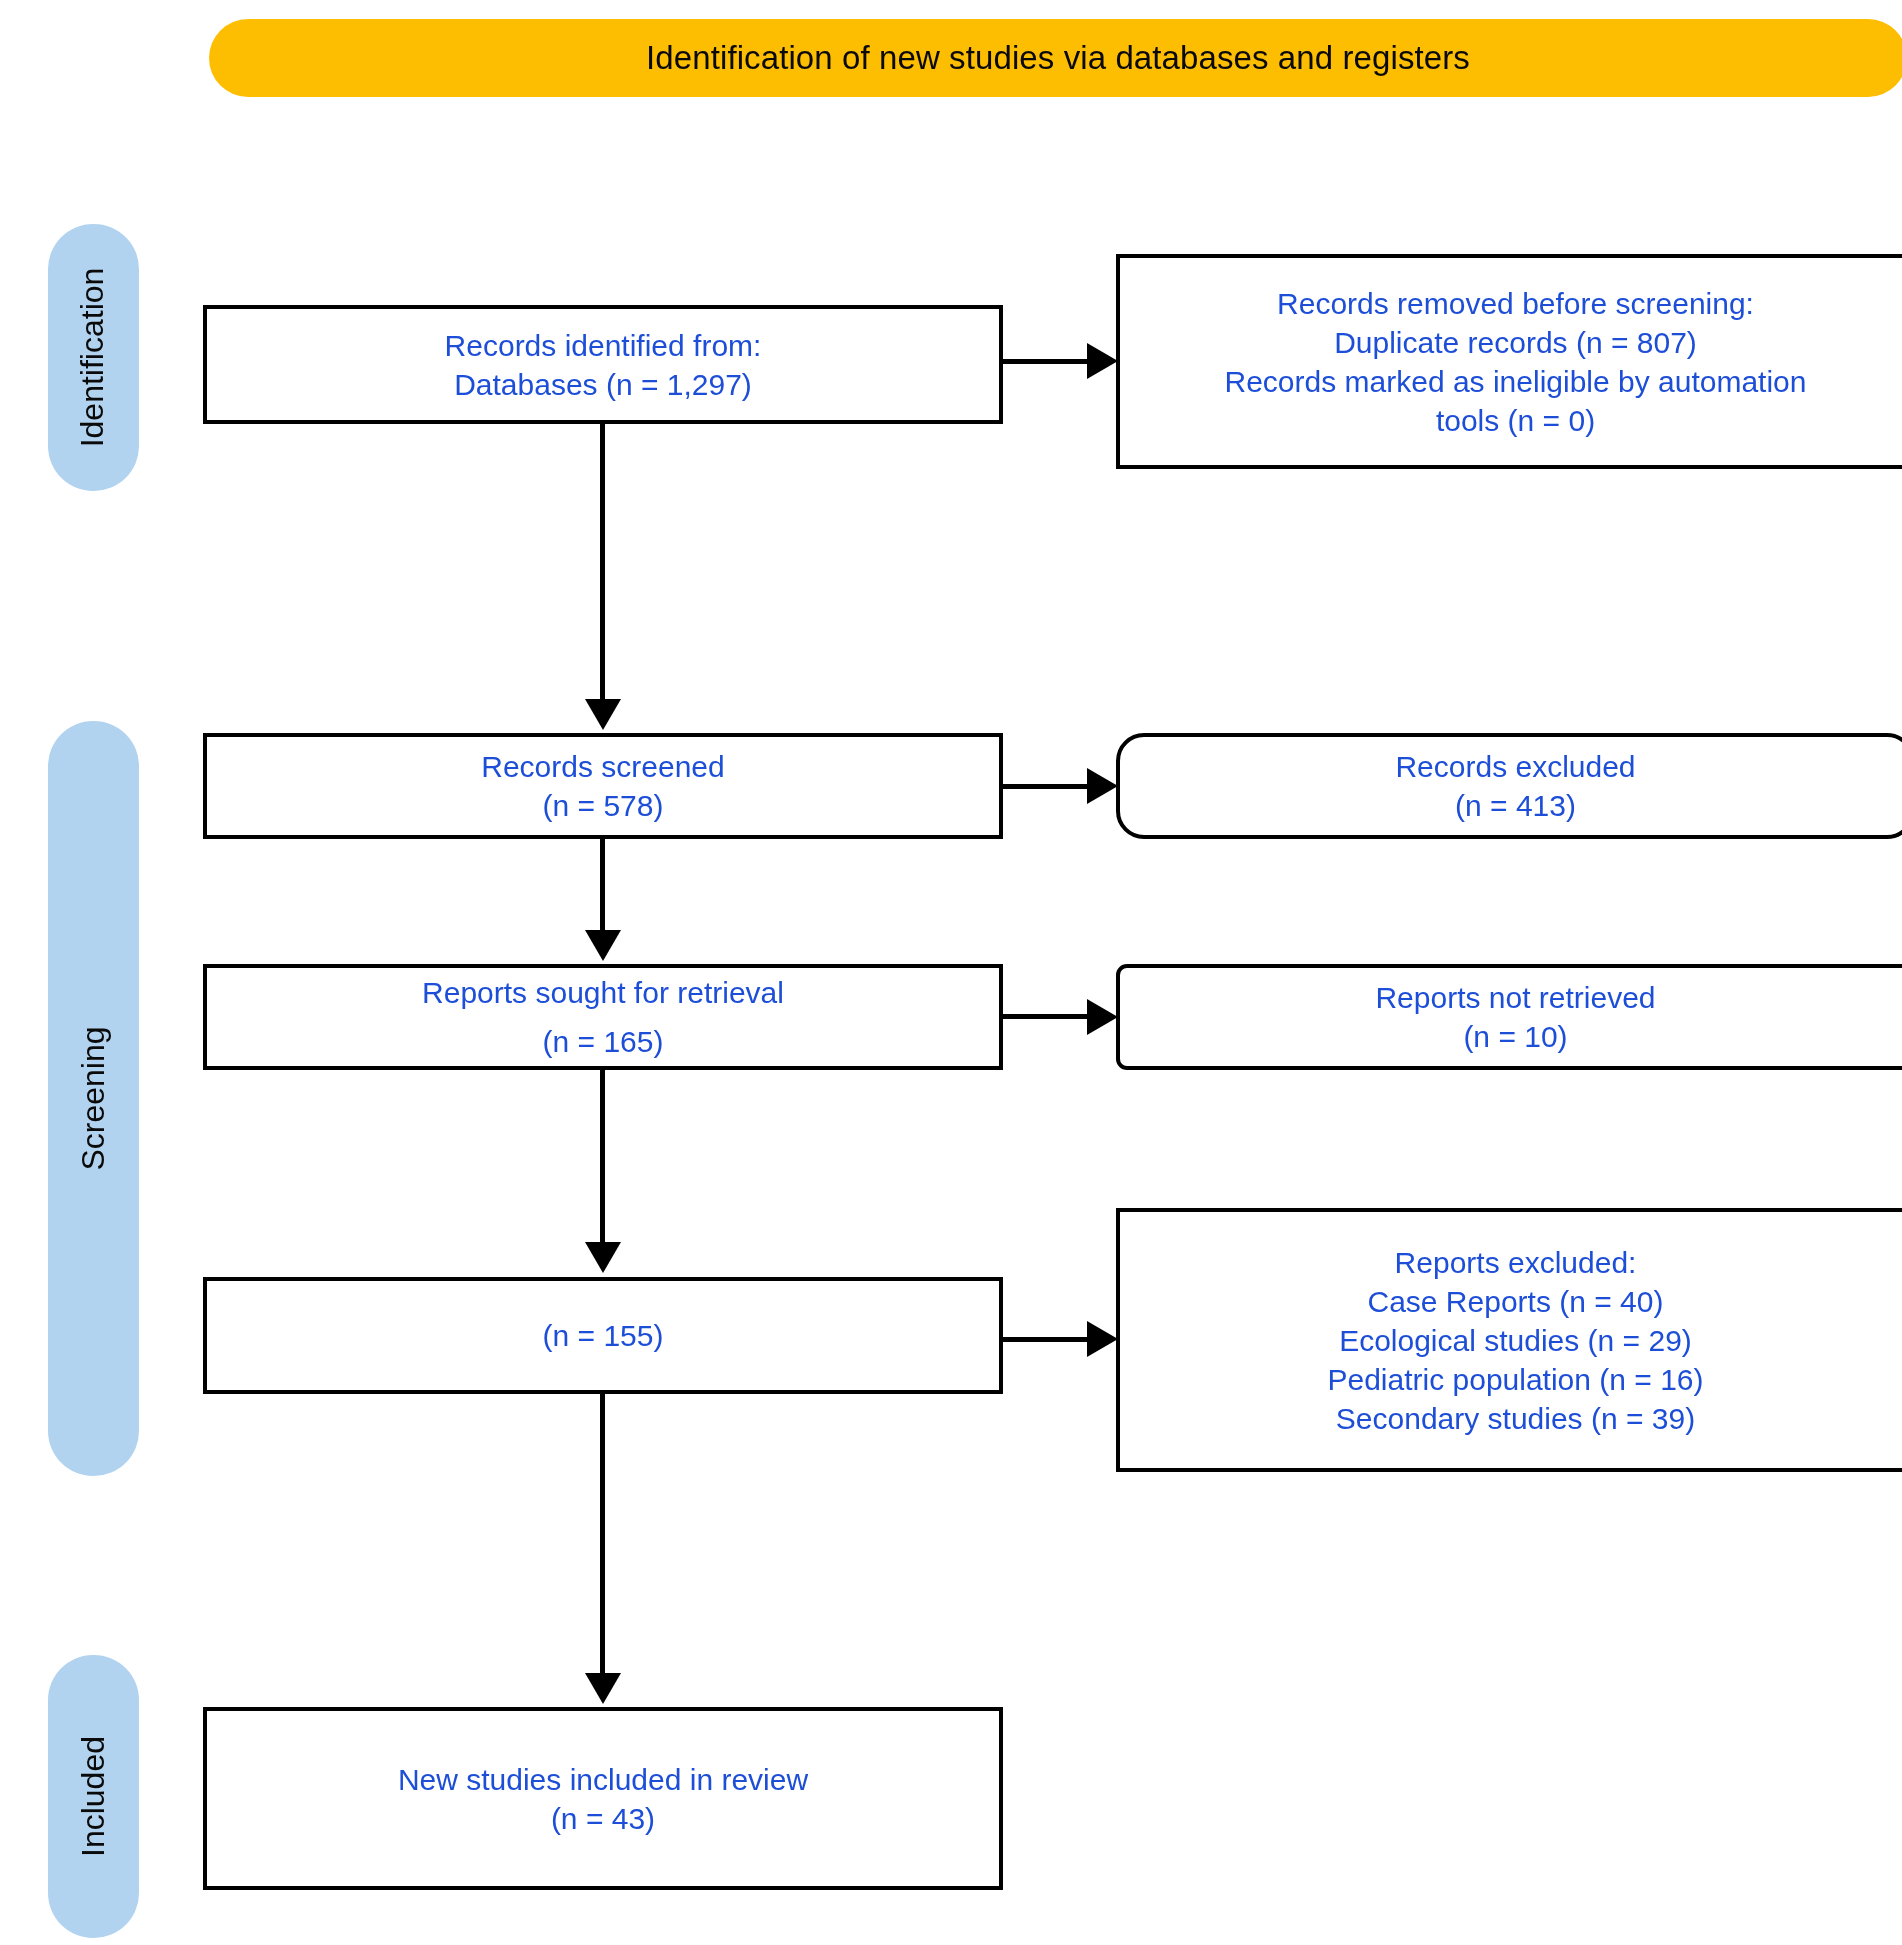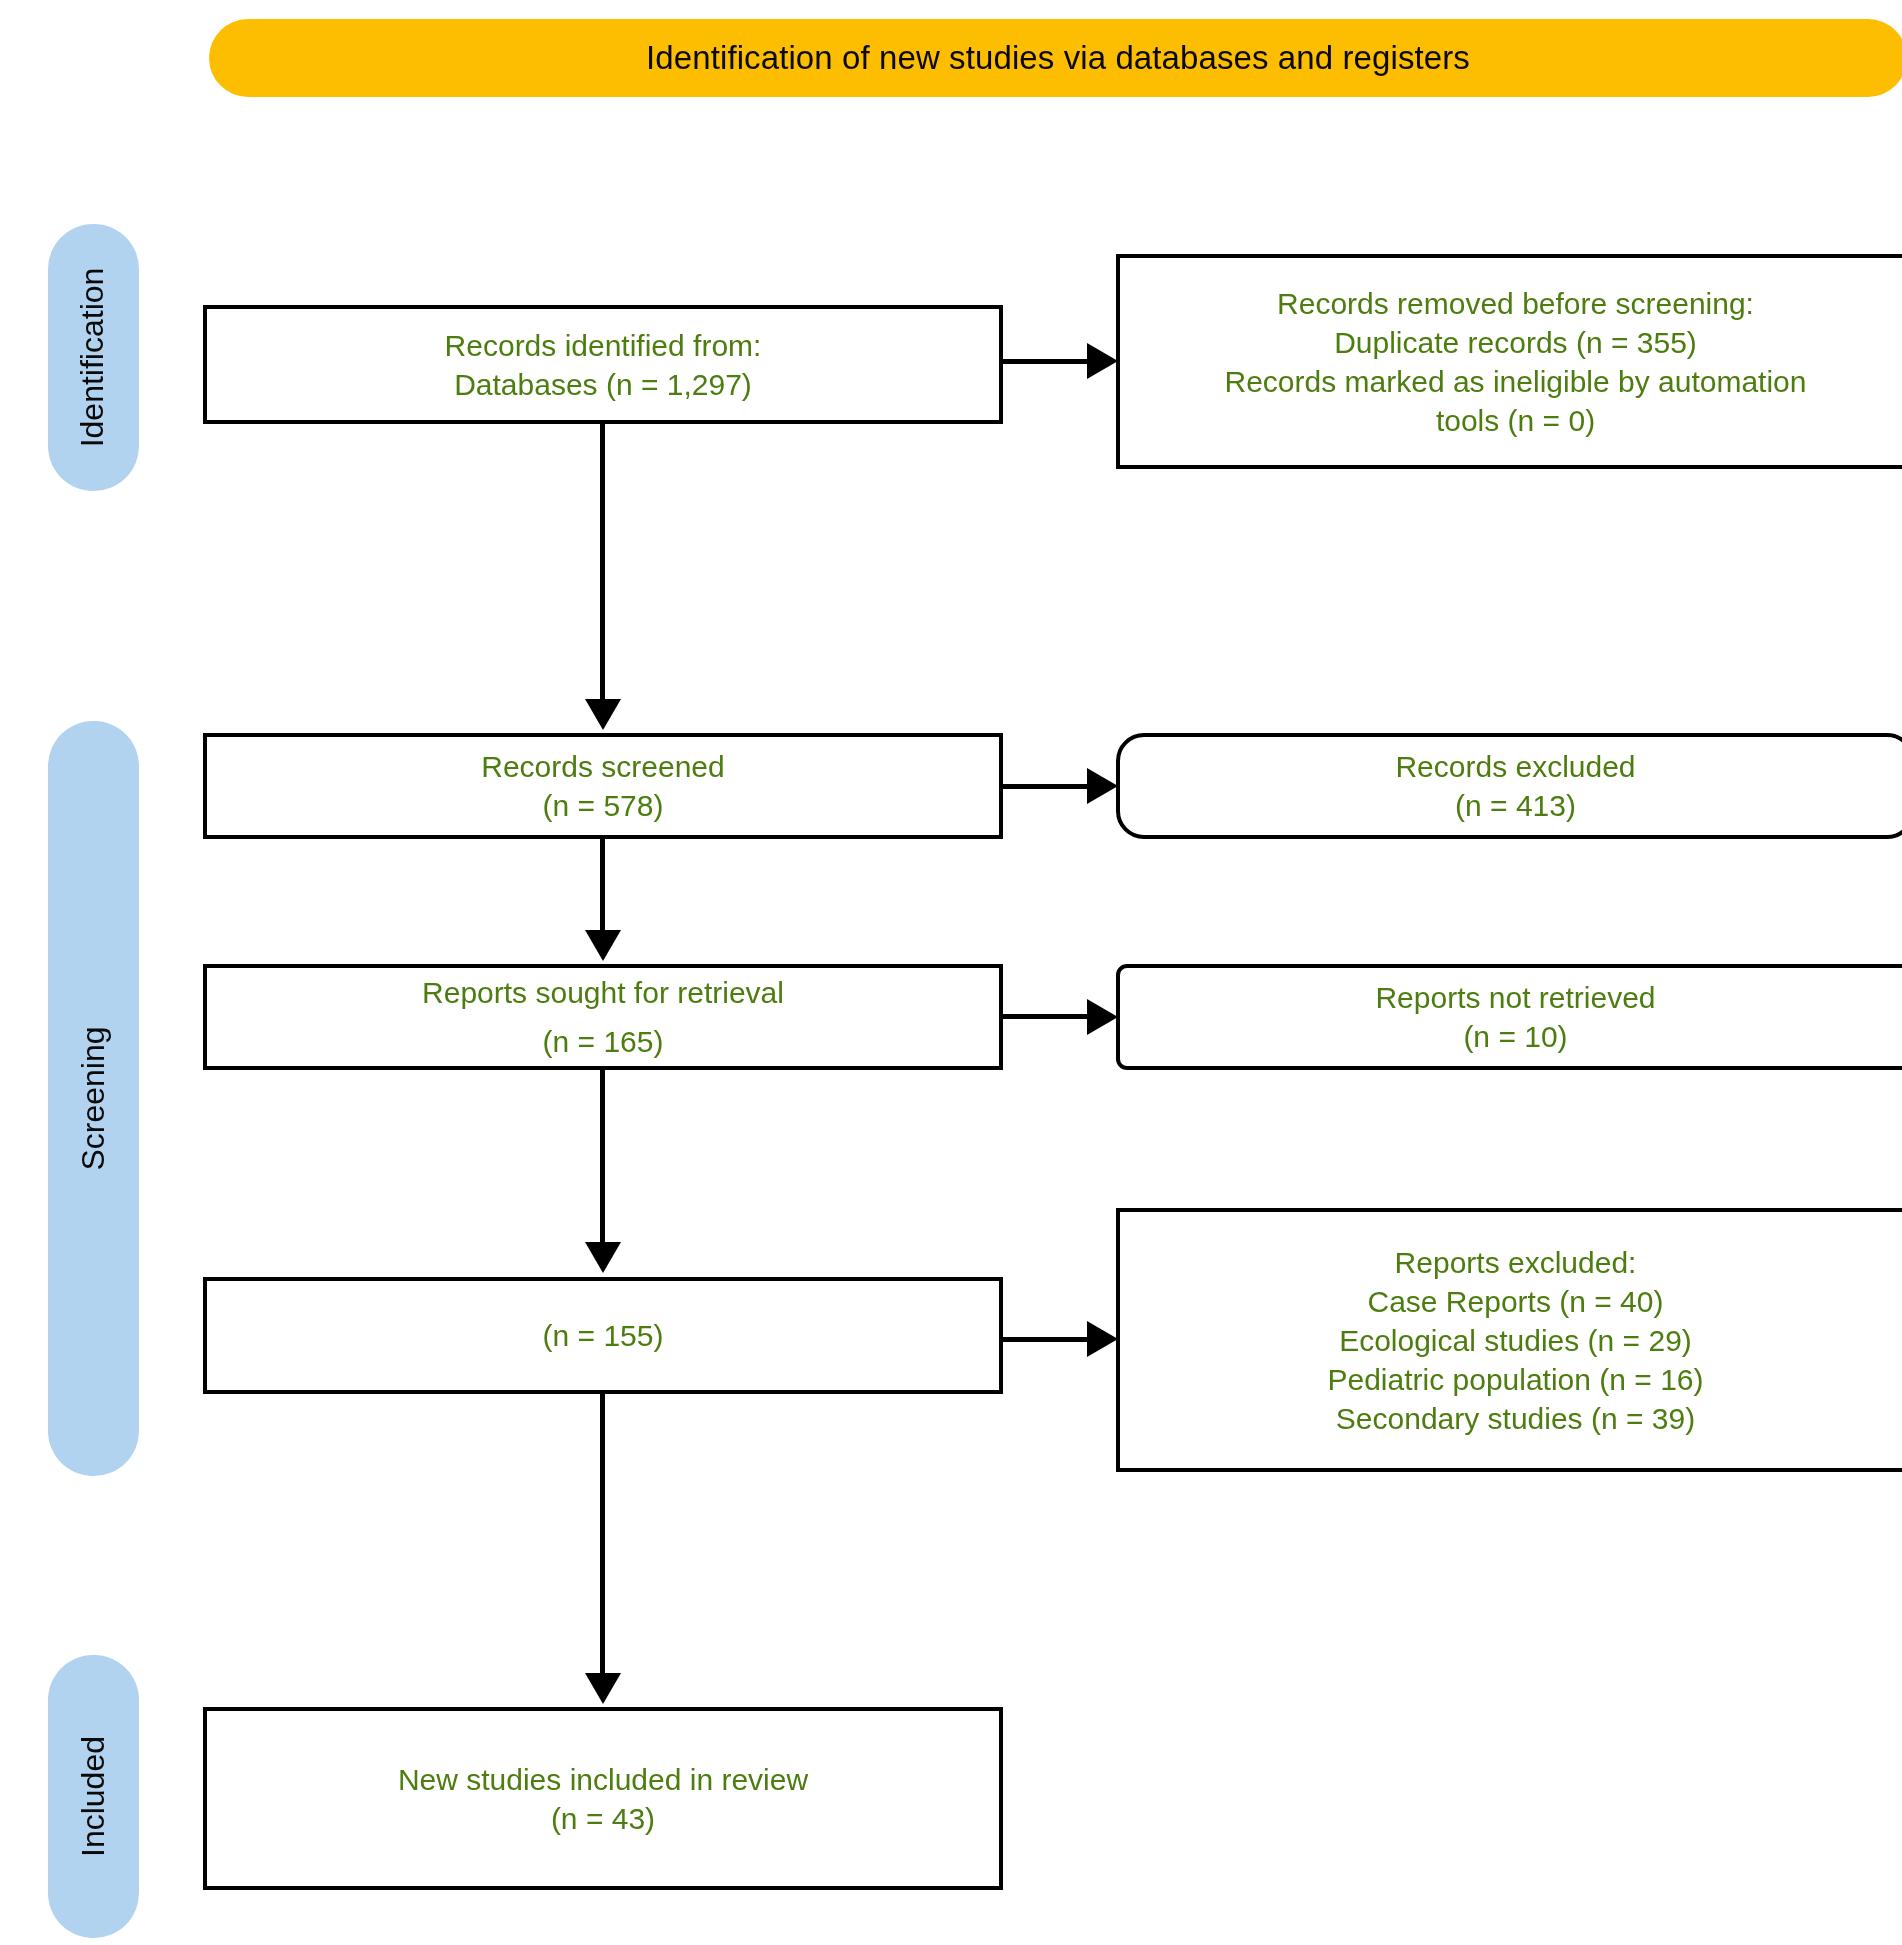--- a/index.html
+++ b/index.html
@@ -65,21 +65,21 @@
     background: #ffffff;
     box-sizing: border-box;
     display: flex;
     flex-direction: column;
     align-items: center;
     justify-content: center;
     padding: 4.9px 12.7px;
   }
   .box .line {
     font-size: 30px;
-    color: #4d7c0f;
+    color: #1d4ed8;
     line-height: 1.30;
     text-align: center;
     white-space: nowrap;
   }
 
   
   #box-identified { left: 174px; top: 305px;  width: 800px; height: 119px; }
   #box-screened   { left: 174px; top: 733px; width: 800px; height: 106px; }
   #box-sought     { left: 174px; top: 964px; width: 800px; height: 106px; justify-content: space-between; }
   #box-assessed   { left: 174px; top: 1277px; width: 800px; height: 117px; }
@@ -181,21 +181,21 @@
     <span class="line">(n = 155)</span>
   </div>
 
   <div class="box" id="box-included">
     <span class="line">New studies included in review</span>
     <span class="line">(n = 43)</span>
   </div>
 
   <div class="box" id="box-removed">
     <span class="line">Records removed before screening:</span>
-    <span class="line">Duplicate records (n = 355)</span>
+    <span class="line">Duplicate records (n = 807)</span>
     <span class="line">Records marked as ineligible by automation</span>
     <span class="line">tools (n = 0)</span>
   </div>
 
   <div class="box" id="box-excluded">
     <span class="line">Records excluded</span>
     <span class="line">(n = 413)</span>
   </div>
 
   <div class="box" id="box-not-retrieved">

